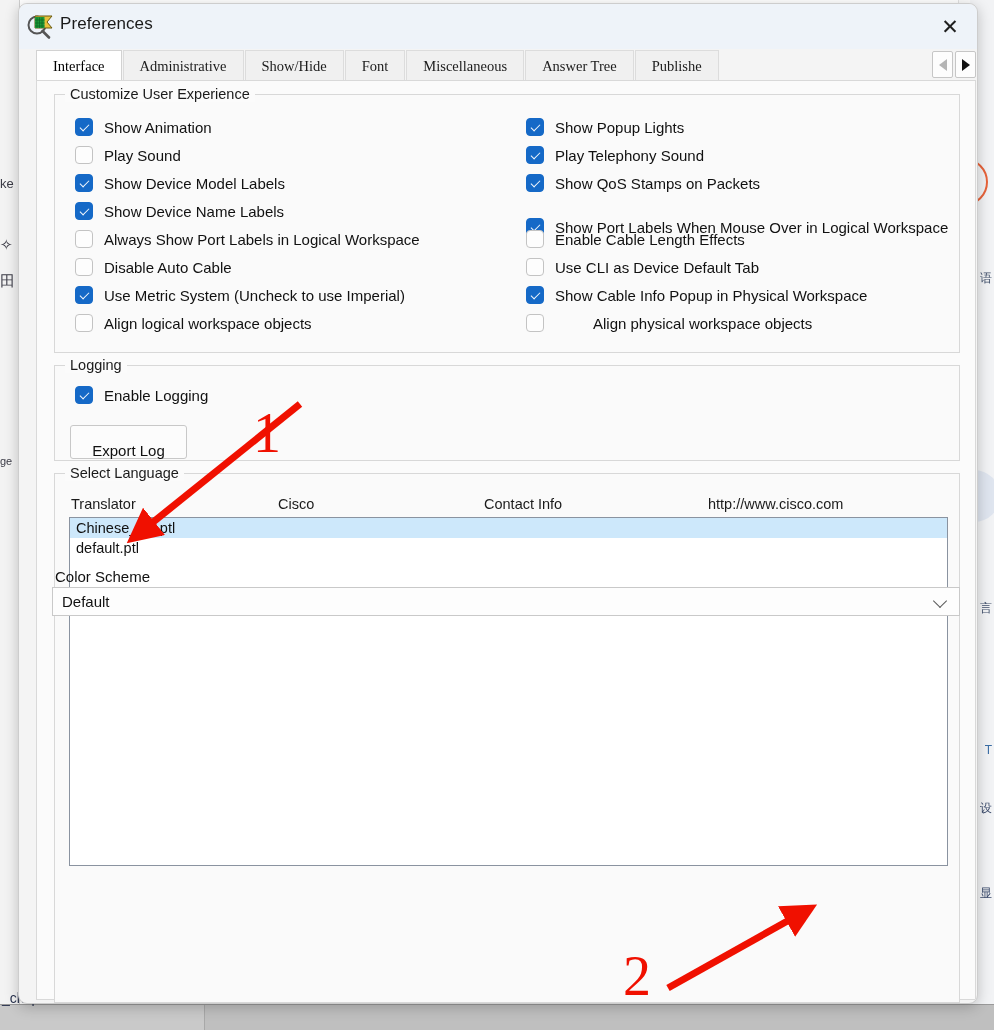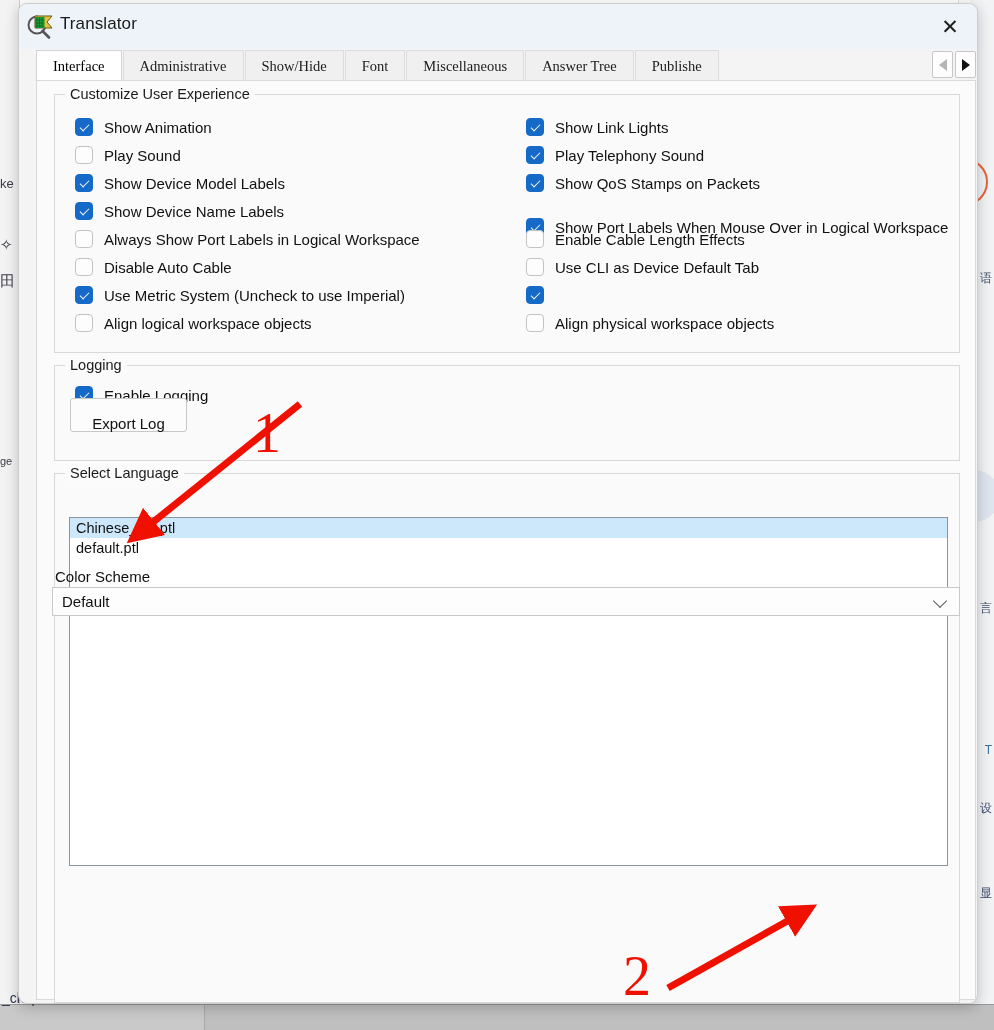--- a/index.html
+++ b/index.html
@@ -132,21 +132,21 @@
         <polygon points="9,5 26,5 21,11 26,17 9,17" fill="#e8c13c" stroke="#6b5a10" stroke-width="1"></polygon>
         <rect x="9" y="6" width="9.5" height="11" fill="#1f9c3a"></rect>
         <line x1="11" y1="6.5" x2="11" y2="17" stroke="#0d6b24" stroke-width="0.8"></line>
         <line x1="13.5" y1="6.5" x2="13.5" y2="17" stroke="#0d6b24" stroke-width="0.8"></line>
         <line x1="16" y1="6.5" x2="16" y2="17" stroke="#0d6b24" stroke-width="0.8"></line>
         <line x1="9" y1="9" x2="18.5" y2="9" stroke="#0d6b24" stroke-width="0.8"></line>
         <line x1="9" y1="12" x2="18.5" y2="12" stroke="#0d6b24" stroke-width="0.8"></line>
         <line x1="9" y1="15" x2="18.5" y2="15" stroke="#0d6b24" stroke-width="0.8"></line>
       </svg>
     </span>
-    <span class="title-text">Translator</span>
+    <span class="title-text">Preferences</span>
     <div class="close-btn">
       <span class="close-x">✕</span>
     </div>
   </div>
 
   <div class="tabstrip">
     <div class="tabs-clip">
       <div class="tabrow" id="tabrow">
           <div class="tab active">Interface</div>
           <div class="tab">Administrative</div>
@@ -199,21 +199,21 @@
             <span class="cblabel">Use Metric System (Uncheck to use Imperial)</span>
           </div>
           <div class="cbrow" style="left: 20px; top: 217px;">
             <span class="cbox off"></span>
             <span class="cblabel">Align logical workspace objects</span>
           </div>
         </div>
       <div id="cb-right">
           <div class="cbrow" style="left: 471px; top: 21px;">
             <span class="cbox on"></span>
-            <span class="cblabel">Show Link Lights</span>
+            <span class="cblabel">Show Popup Lights</span>
           </div>
           <div class="cbrow" style="left: 471px; top: 49px;">
             <span class="cbox on"></span>
             <span class="cblabel">Play Telephony Sound</span>
           </div>
           <div class="cbrow" style="left: 471px; top: 77px;">
             <span class="cbox on"></span>
             <span class="cblabel">Show QoS Stamps on Packets</span>
           </div>
           <div class="cbrow" style="left: 471px; top: 105px; margin-top: 16px;">
@@ -223,40 +223,47 @@
           <div class="cbrow" style="left: 471px; top: 133px;">
             <span class="cbox off"></span>
             <span class="cblabel">Enable Cable Length Effects</span>
           </div>
           <div class="cbrow" style="left: 471px; top: 161px;">
             <span class="cbox off"></span>
             <span class="cblabel">Use CLI as Device Default Tab</span>
           </div>
           <div class="cbrow" style="left: 471px; top: 189px;">
             <span class="cbox on"></span>
-          </div>
-          <div class="cbrow" style="left: 471px; top: 217px;">
+            <span class="cblabel">Show Cable Info Popup in Physical Workspace</span>
+          </div>
+          <div class="cbrow" style="left: 471px; top: 217px; gap: 38px;">
             <span class="cbox off"></span>
             <span class="cblabel">Align physical workspace objects</span>
           </div>
         </div>
     </div>
 
     <div class="group" style="left:17px;top:284px;width:906px;height:96px;">
       <span class="group-legend">Logging</span>
       <div class="cbrow" style="left:20px;top:18px;">
         <span class="cbox on"></span>
         <span class="cblabel">Enable Logging</span>
       </div>
-      <button class="btn" style="position:absolute;left:15px;top:32px;width:117px;height:31px;padding:16px;">Export Log</button>
+      <button class="btn" style="position:absolute;left:15px;top:59px;width:117px;height:31px;padding:16px;">Export Log</button>
     </div>
 
     <div class="group" style="left:17px;top:392px;width:906px;height:530px;">
       <span class="group-legend">Select Language</span>
 
+      <div class="lang-header" style="left:16px;top:22px;width:870px;">
+        <span style="width:207px;">Translator</span>
+        <span style="width:206px;">Cisco</span>
+        <span style="width:224px;">Contact Info</span>
+        <span>http://www.cisco.com</span>
+      </div>
 
       <div class="listbox" style="left:14px;top:43px;width:879px;height:349px;" id="langlist">
           <div class="litem sel">Chinese_chi.ptl</div>
           <div class="litem">default.ptl</div>
         </div>
 
     </div>
 
     <span class="cs-label" style="left:18px;top:487px;">Color Scheme</span>
     <div class="combo" style="left:15px;top:506px;width:908px;height:29px;">

